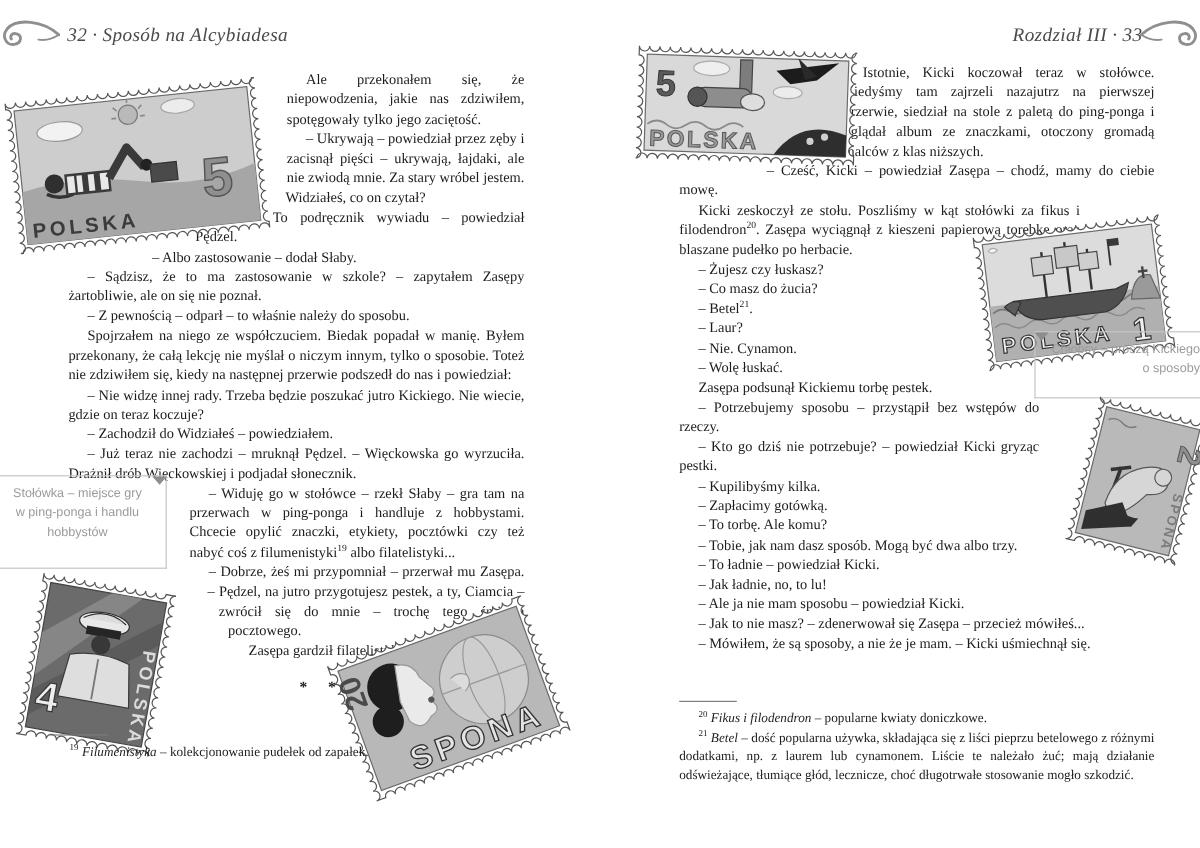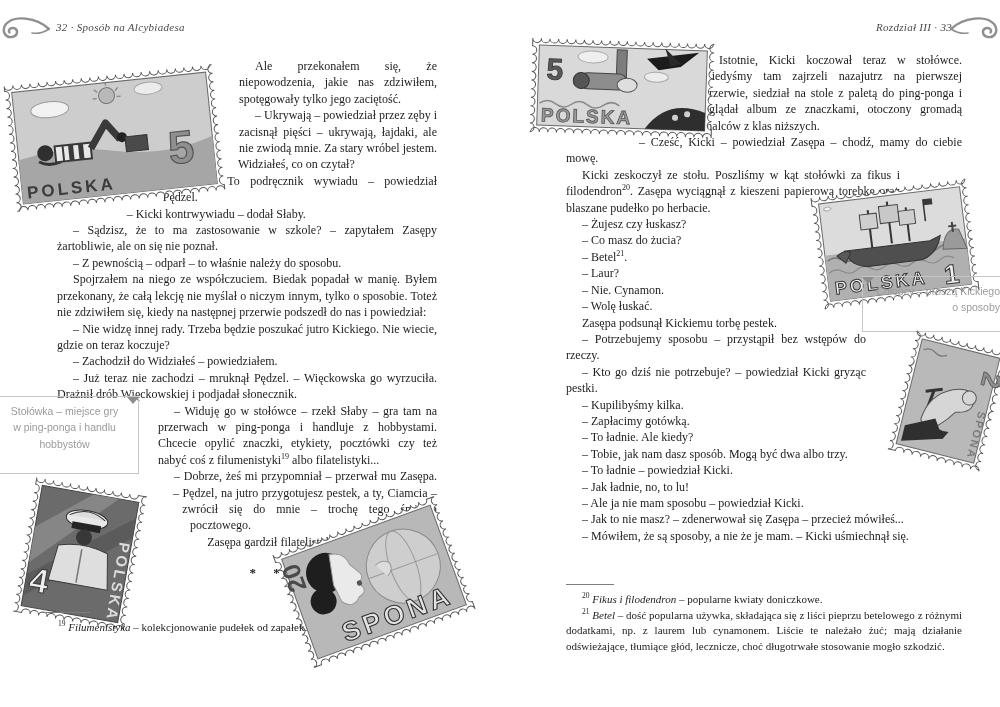--- a/index.html
+++ b/index.html
@@ -5,21 +5,21 @@
   * { margin:0; padding:0; box-sizing:border-box; }
   html,body { background:#ffffff; }
   body {
     width:1000px; height:707px; overflow:hidden;
     font-family:"Liberation Serif", serif;
     color:#1c1c1c;
   }
   .spread { position:relative; width:1000px; height:707px; background:#fff; overflow:hidden; }
 
   
-  .runhead { position:absolute; top:21px; font-size:11px; font-style:italic; color:#4a4a4a; letter-spacing:.3px; }
+  .runhead { position:absolute; top:21px; font-size:16px; font-style:italic; color:#4a4a4a; letter-spacing:.3px; }
   .runhead-left  { left:56px; }
   .runhead-right { right:48px; }
   .flourish { position:absolute; top:12px; }
   .flourish-left  { left:0px; }
   .flourish-right { right:0px; }
 
   
   .col { position:absolute; }
   .col-left  { left:57px;  top:58px; width:380px; }
   .col-right { left:566px; top:52px; width:396px; }
@@ -126,21 +126,21 @@
           <circle cx="115" cy="66" r="5" fill="#222"></circle>
           <rect x="118" y="66" width="22" height="15" fill="#4a4a4a" stroke="#333"></rect>
           <text x="160" y="98" font-family="Liberation Sans, sans-serif" font-size="46" font-weight="bold" fill="#8f8f8f" stroke="#555" stroke-width="1.2">5</text>
           <text x="15" y="117" font-family="Liberation Sans, sans-serif" font-size="17" font-weight="bold" fill="#3b3b3b" letter-spacing="3">POLSKA</text>
         </svg>
       </span>
       <span>Ale przekonałem się, że niepowodzenia, jakie nas zdziwiłem, spotęgowały tylko jego zaciętość.</span>
     </p>
     <p class="par">– Ukrywają – powiedział przez zęby i zacisnął pięści – ukrywają, łajdaki, ale nie zwiodą mnie. Za stary wróbel jestem. Widziałeś, co on czytał?</p>
     <p class="par">– To podręcznik wywiadu – powiedział Pędzel.</p>
-    <p class="par">– Kicki kontrwywiadu – dodał Słaby.</p>
+    <p class="par">– Albo zastosowanie – dodał Słaby.</p>
     <p class="par">– Sądzisz, że to ma zastosowanie w szkole? – zapytałem Zasępy żartobliwie, ale on się nie poznał.</p>
     <p class="par">– Z pewnością – odparł – to właśnie należy do sposobu.</p>
     <p class="par">Spojrzałem na niego ze współczuciem. Biedak popadał w manię. Byłem przekonany, że całą lekcję nie myślał o niczym innym, tylko o sposobie. Toteż nie zdziwiłem się, kiedy na następnej przerwie podszedł do nas i powiedział:</p>
     <p class="par">– Nie widzę innej rady. Trzeba będzie poszukać jutro Kickiego. Nie wiecie, gdzie on teraz koczuje?</p>
     <p class="par">– Zachodził do Widziałeś – powiedziałem.</p>
     <p class="par">– Już teraz nie zachodzi – mruknął Pędzel. – Więckowska go wyrzuciła. Drażnił drób Więckowskiej i podjadał słonecznik.</p>
 
     <div class="spacer sp-note-sailor"></div>
 
     <p class="par rel">
@@ -281,21 +281,21 @@
           <text x="78" y="26" transform="rotate(90 78 26)" font-family="Liberation Sans, sans-serif" font-size="27" font-weight="bold" fill="#8f8f8f" stroke="#555" stroke-width="0.8">2</text>
           <text x="82" y="66" transform="rotate(90 82 66)" font-family="Liberation Sans, sans-serif" font-size="11" font-weight="bold" fill="#7c7c7c" letter-spacing="2">SPONA</text>
         </svg>
       </span>
       <span>– Potrzebujemy sposobu – przystąpił bez wstępów do rzeczy.</span>
     </p>
 
     <p class="par">– Kto go dziś nie potrzebuje? – powiedział Kicki gryząc pestki.</p>
     <p class="par">– Kupilibyśmy kilka.</p>
     <p class="par">– Zapłacimy gotówką.</p>
-    <p class="par">– To ładnie. Ale kiedy?</p>
+    <p class="par">– To torbę. Ale komu?</p>
     <p class="par">– Tobie, jak nam dasz sposób. Mogą być dwa albo trzy.</p>
     <p class="par">– To ładnie – powiedział Kicki.</p>
     <p class="par">– Jak ładnie, no, to lu!</p>
     <p class="par">– Ale ja nie mam sposobu – powiedział Kicki.</p>
     <p class="par">– Jak to nie masz? – zdenerwował się Zasępa – przecież mówiłeś...</p>
     <p class="par">– Mówiłem, że są sposoby, a nie że je mam. – Kicki uśmiechnął się.</p>
   </div>
 
   <div class="footblock footblock-right">
     <div class="footrule"></div>

